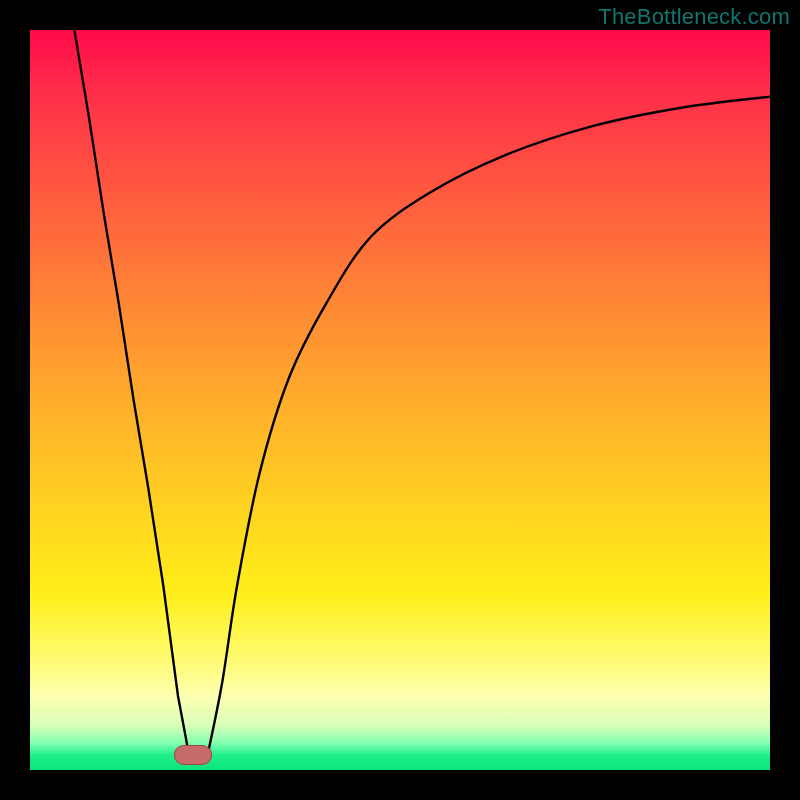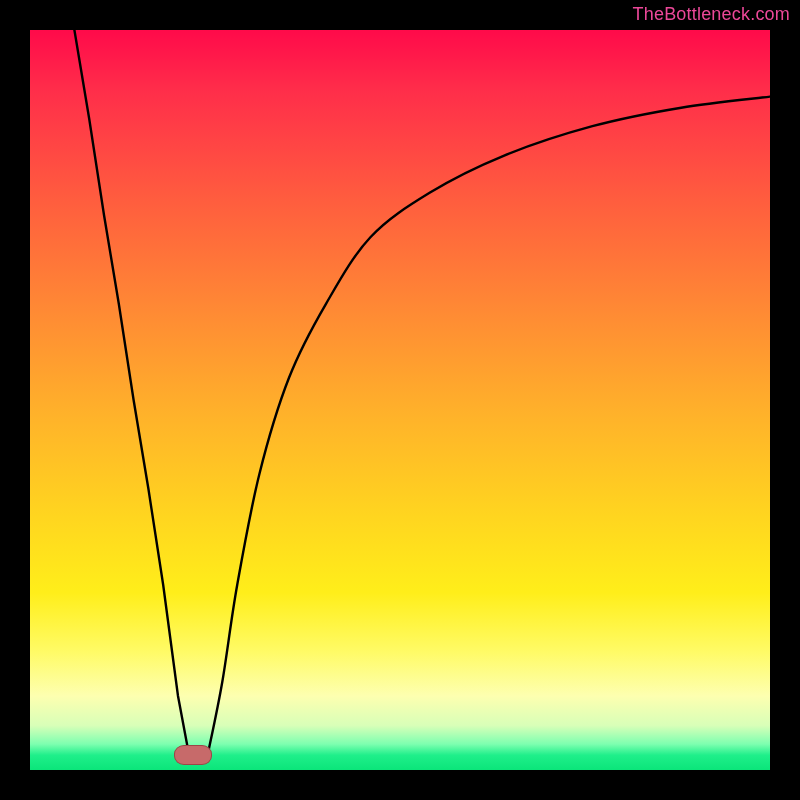--- a/index.html
+++ b/index.html
@@ -14,22 +14,22 @@
   .frame {
     position: relative;
     width: 800px;
     height: 800px;
     background: #000;
   }
   .watermark {
     position: absolute;
     top: 4px;
     right: 10px;
-    color: #ec4899;
-    font-size: 18px;
+    color: #0f766e;
+    font-size: 22px;
     font-weight: 500;
     letter-spacing: 0.2px;
     z-index: 10;
   }
   .plot-area {
     position: absolute;
     left: 30px;
     top: 30px;
     width: 740px;
     height: 740px;

